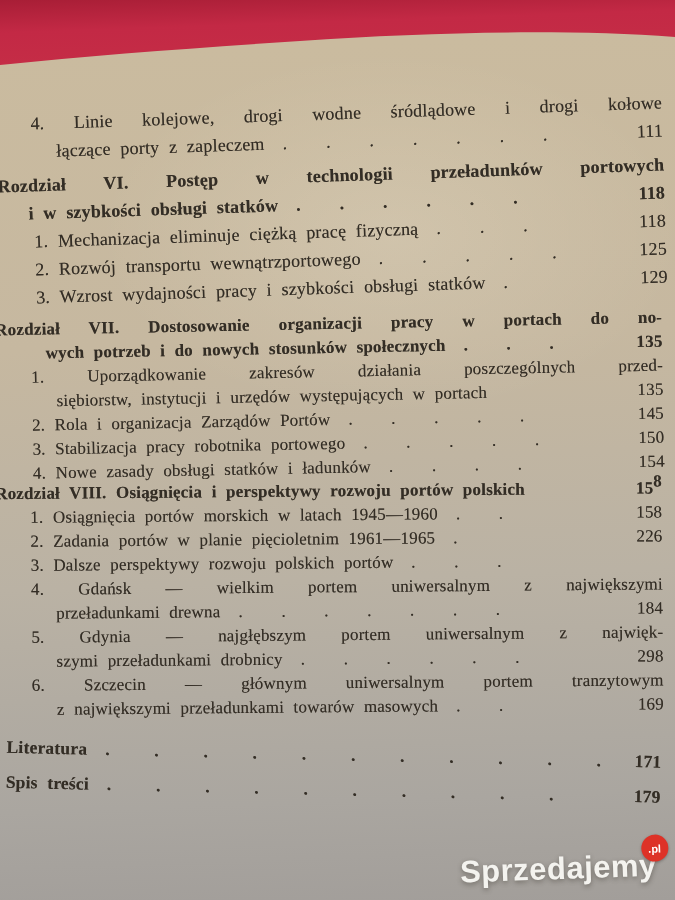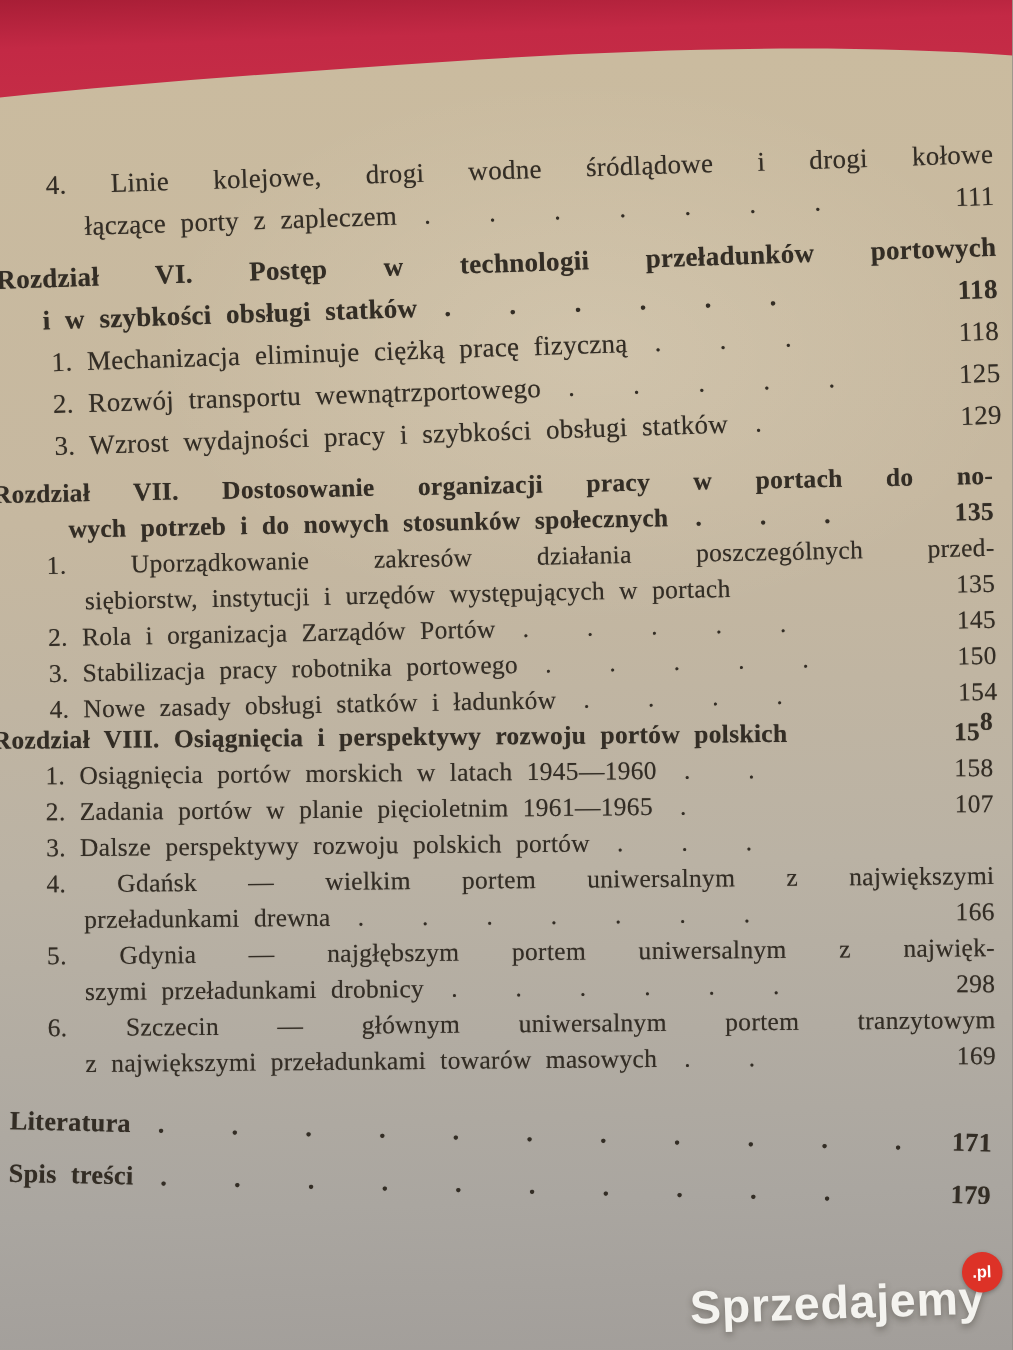--- a/index.html
+++ b/index.html
@@ -132,32 +132,32 @@
           <span class="pg">15<span class="sup">8</span></span>
         </div>
         <div class="row it">
           <span class="t">1. Osiągnięcia portów morskich w latach 1945—1960</span>
           <span class="dots">. .</span>
           <span class="pg">158</span>
         </div>
         <div class="row it">
           <span class="t">2. Zadania portów w planie pięcioletnim 1961—1965</span>
           <span class="dots">.</span>
-          <span class="pg">107</span>
+          <span class="pg">226</span>
         </div>
         <div class="row it">
           <span class="t">3. Dalsze perspektywy rozwoju polskich portów</span>
           <span class="dots">. . .</span>
           <span class="pg"></span>
         </div>
         <div class="row it full">4. Gdańsk — wielkim portem uniwersalnym z największymi</div>
         <div class="row it2">
           <span class="t">przeładunkami drewna</span>
           <span class="dots">. . . . . . .</span>
-          <span class="pg">166</span>
+          <span class="pg">184</span>
         </div>
         <div class="row it full">5. Gdynia — najgłębszym portem uniwersalnym z najwięk-</div>
         <div class="row it2">
           <span class="t">szymi przeładunkami drobnicy</span>
           <span class="dots">. . . . . .</span>
           <span class="pg">298</span>
         </div>
         <div class="row it full">6. Szczecin — głównym uniwersalnym portem tranzytowym</div>
         <div class="row it2">
           <span class="t">z największymi przeładunkami towarów masowych</span>

